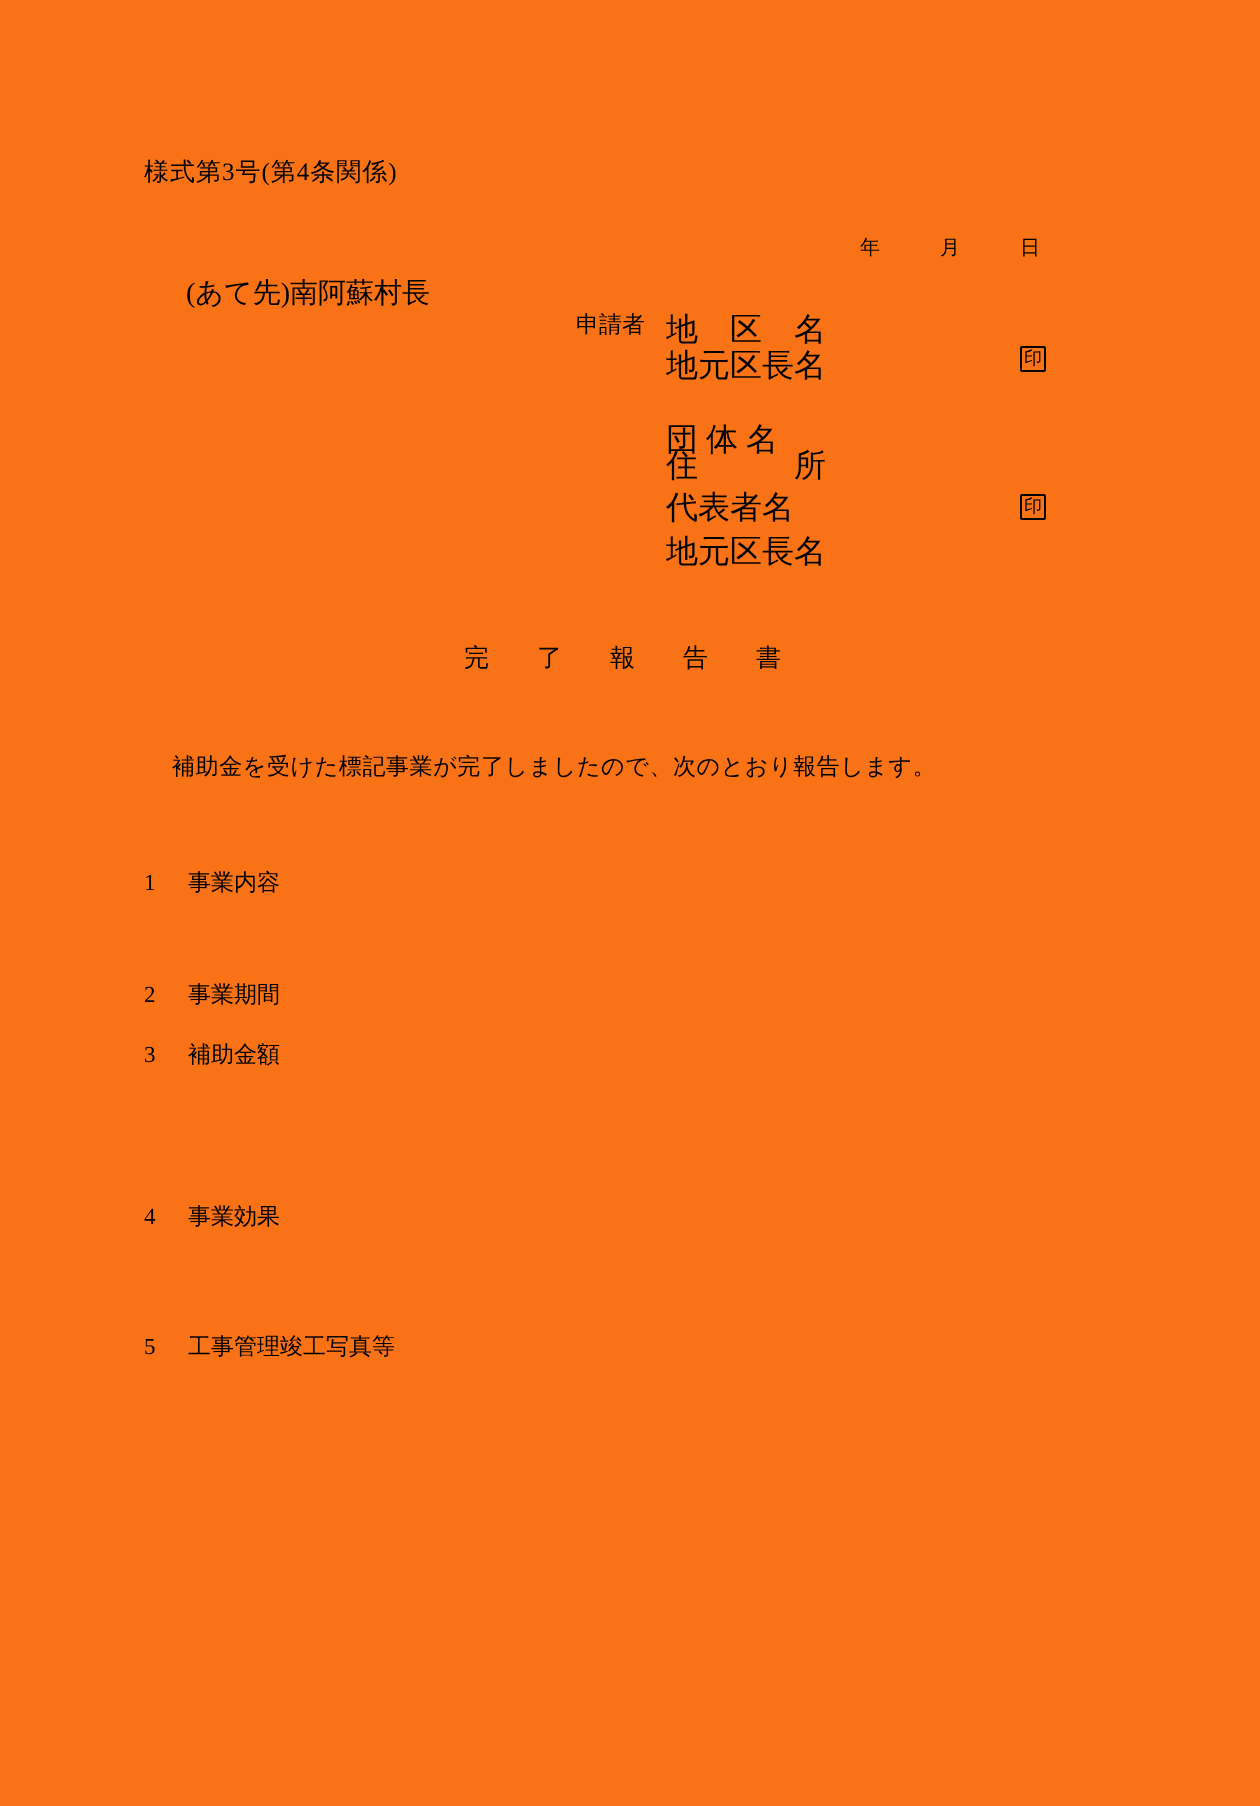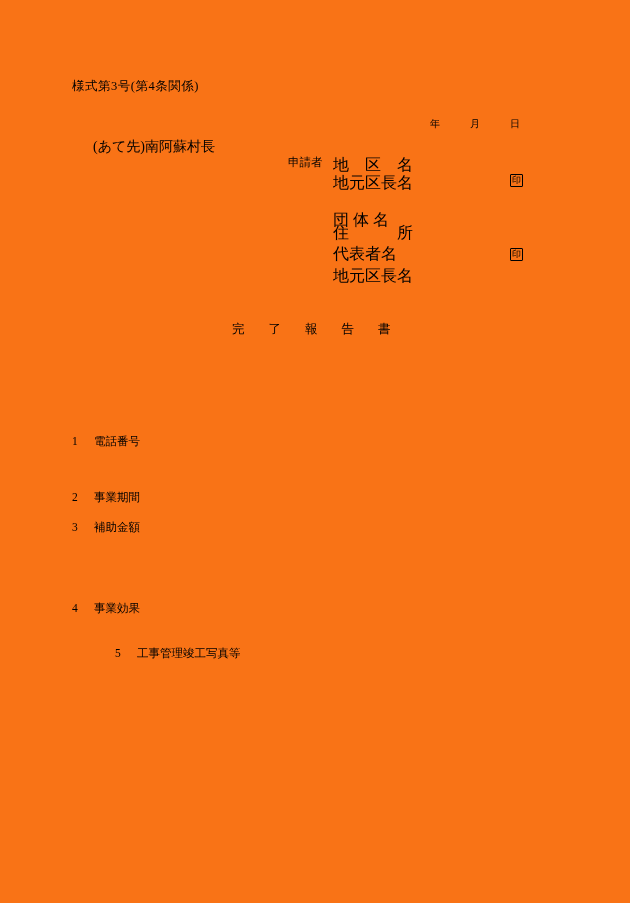--- a/index.html
+++ b/index.html
@@ -110,21 +110,21 @@
   
   .item {
     font-size: 11.5px;
     left: 72px;
   }
   .item .num { display: inline-block; width: 22px; }
   .i1 { top: 434px; }
   .i2 { top: 490px; }
   .i3 { top: 520px; }
   .i4 { top: 601px; }
-  .i5 { top: 646px; margin-left: 43px; }
+  .i5 { top: 666px; }
 </style>
 </head>
 <body>
 
 <div class="page">
 
   <div class="abs form-no">様式第3号(第4条関係)</div>
 
   <div class="abs date-line">
     <span>年</span><span class="gap-md"></span><span>月</span><span class="gap-md"></span><span>日</span>
@@ -141,23 +141,24 @@
   <div class="abs field-col f3">団 体 名</div>
   <div class="abs field-col f4">住　　　所</div>
   <div class="abs field-col f5">代表者名</div>
   <div class="abs seal seal-2"><span class="seal-glyph">印</span></div>
   <div class="abs field-col f6">地元区長名</div>
 
   <div class="abs doc-title">
     <span class="ch">完</span><span class="ch">了</span><span class="ch">報</span><span class="ch">告</span><span class="ch">書</span>
   </div>
 
+  <div class="abs body-text">補助金を受けた標記事業が完了しましたので、次のとおり報告します。</div>
 
   <div class="abs item i1">
-    <span class="num">1</span><span>電話番号</span>
+    <span class="num">1</span><span>事業内容</span>
   </div>
   <div class="abs item i2">
     <span class="num">2</span><span>事業期間</span>
   </div>
   <div class="abs item i3">
     <span class="num">3</span><span>補助金額</span>
   </div>
   <div class="abs item i4">
     <span class="num">4</span><span>事業効果</span>
   </div>

